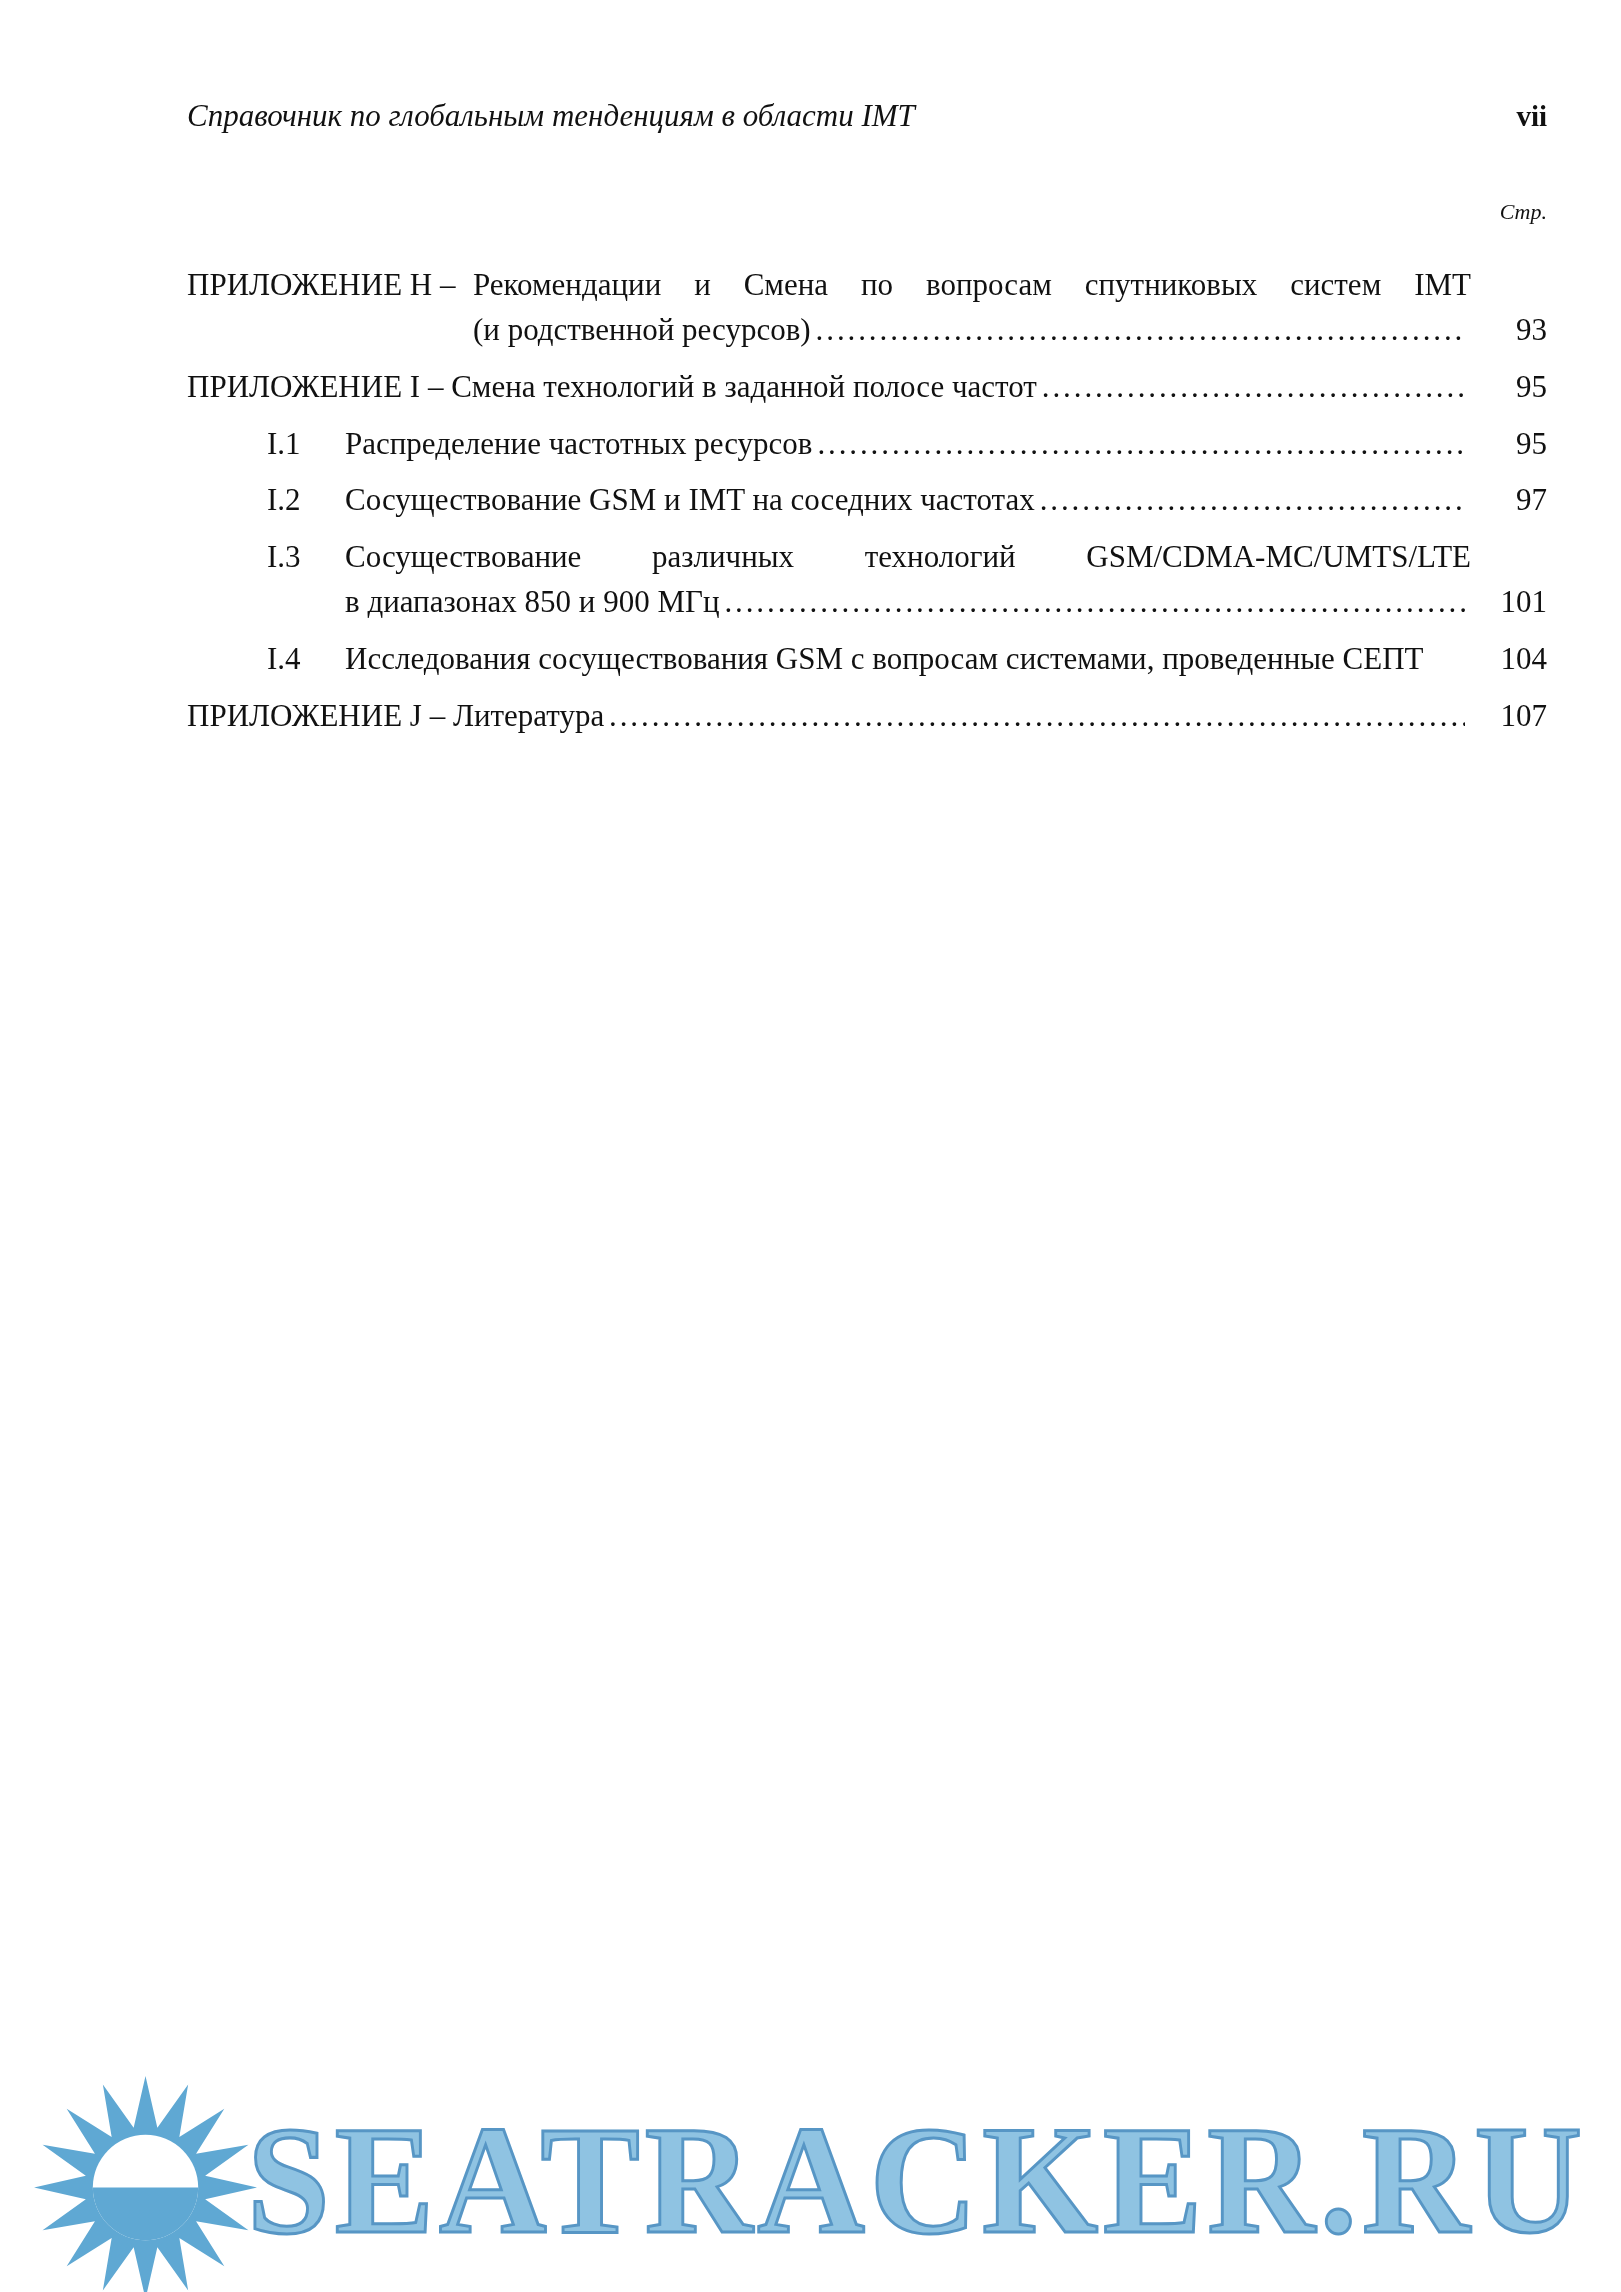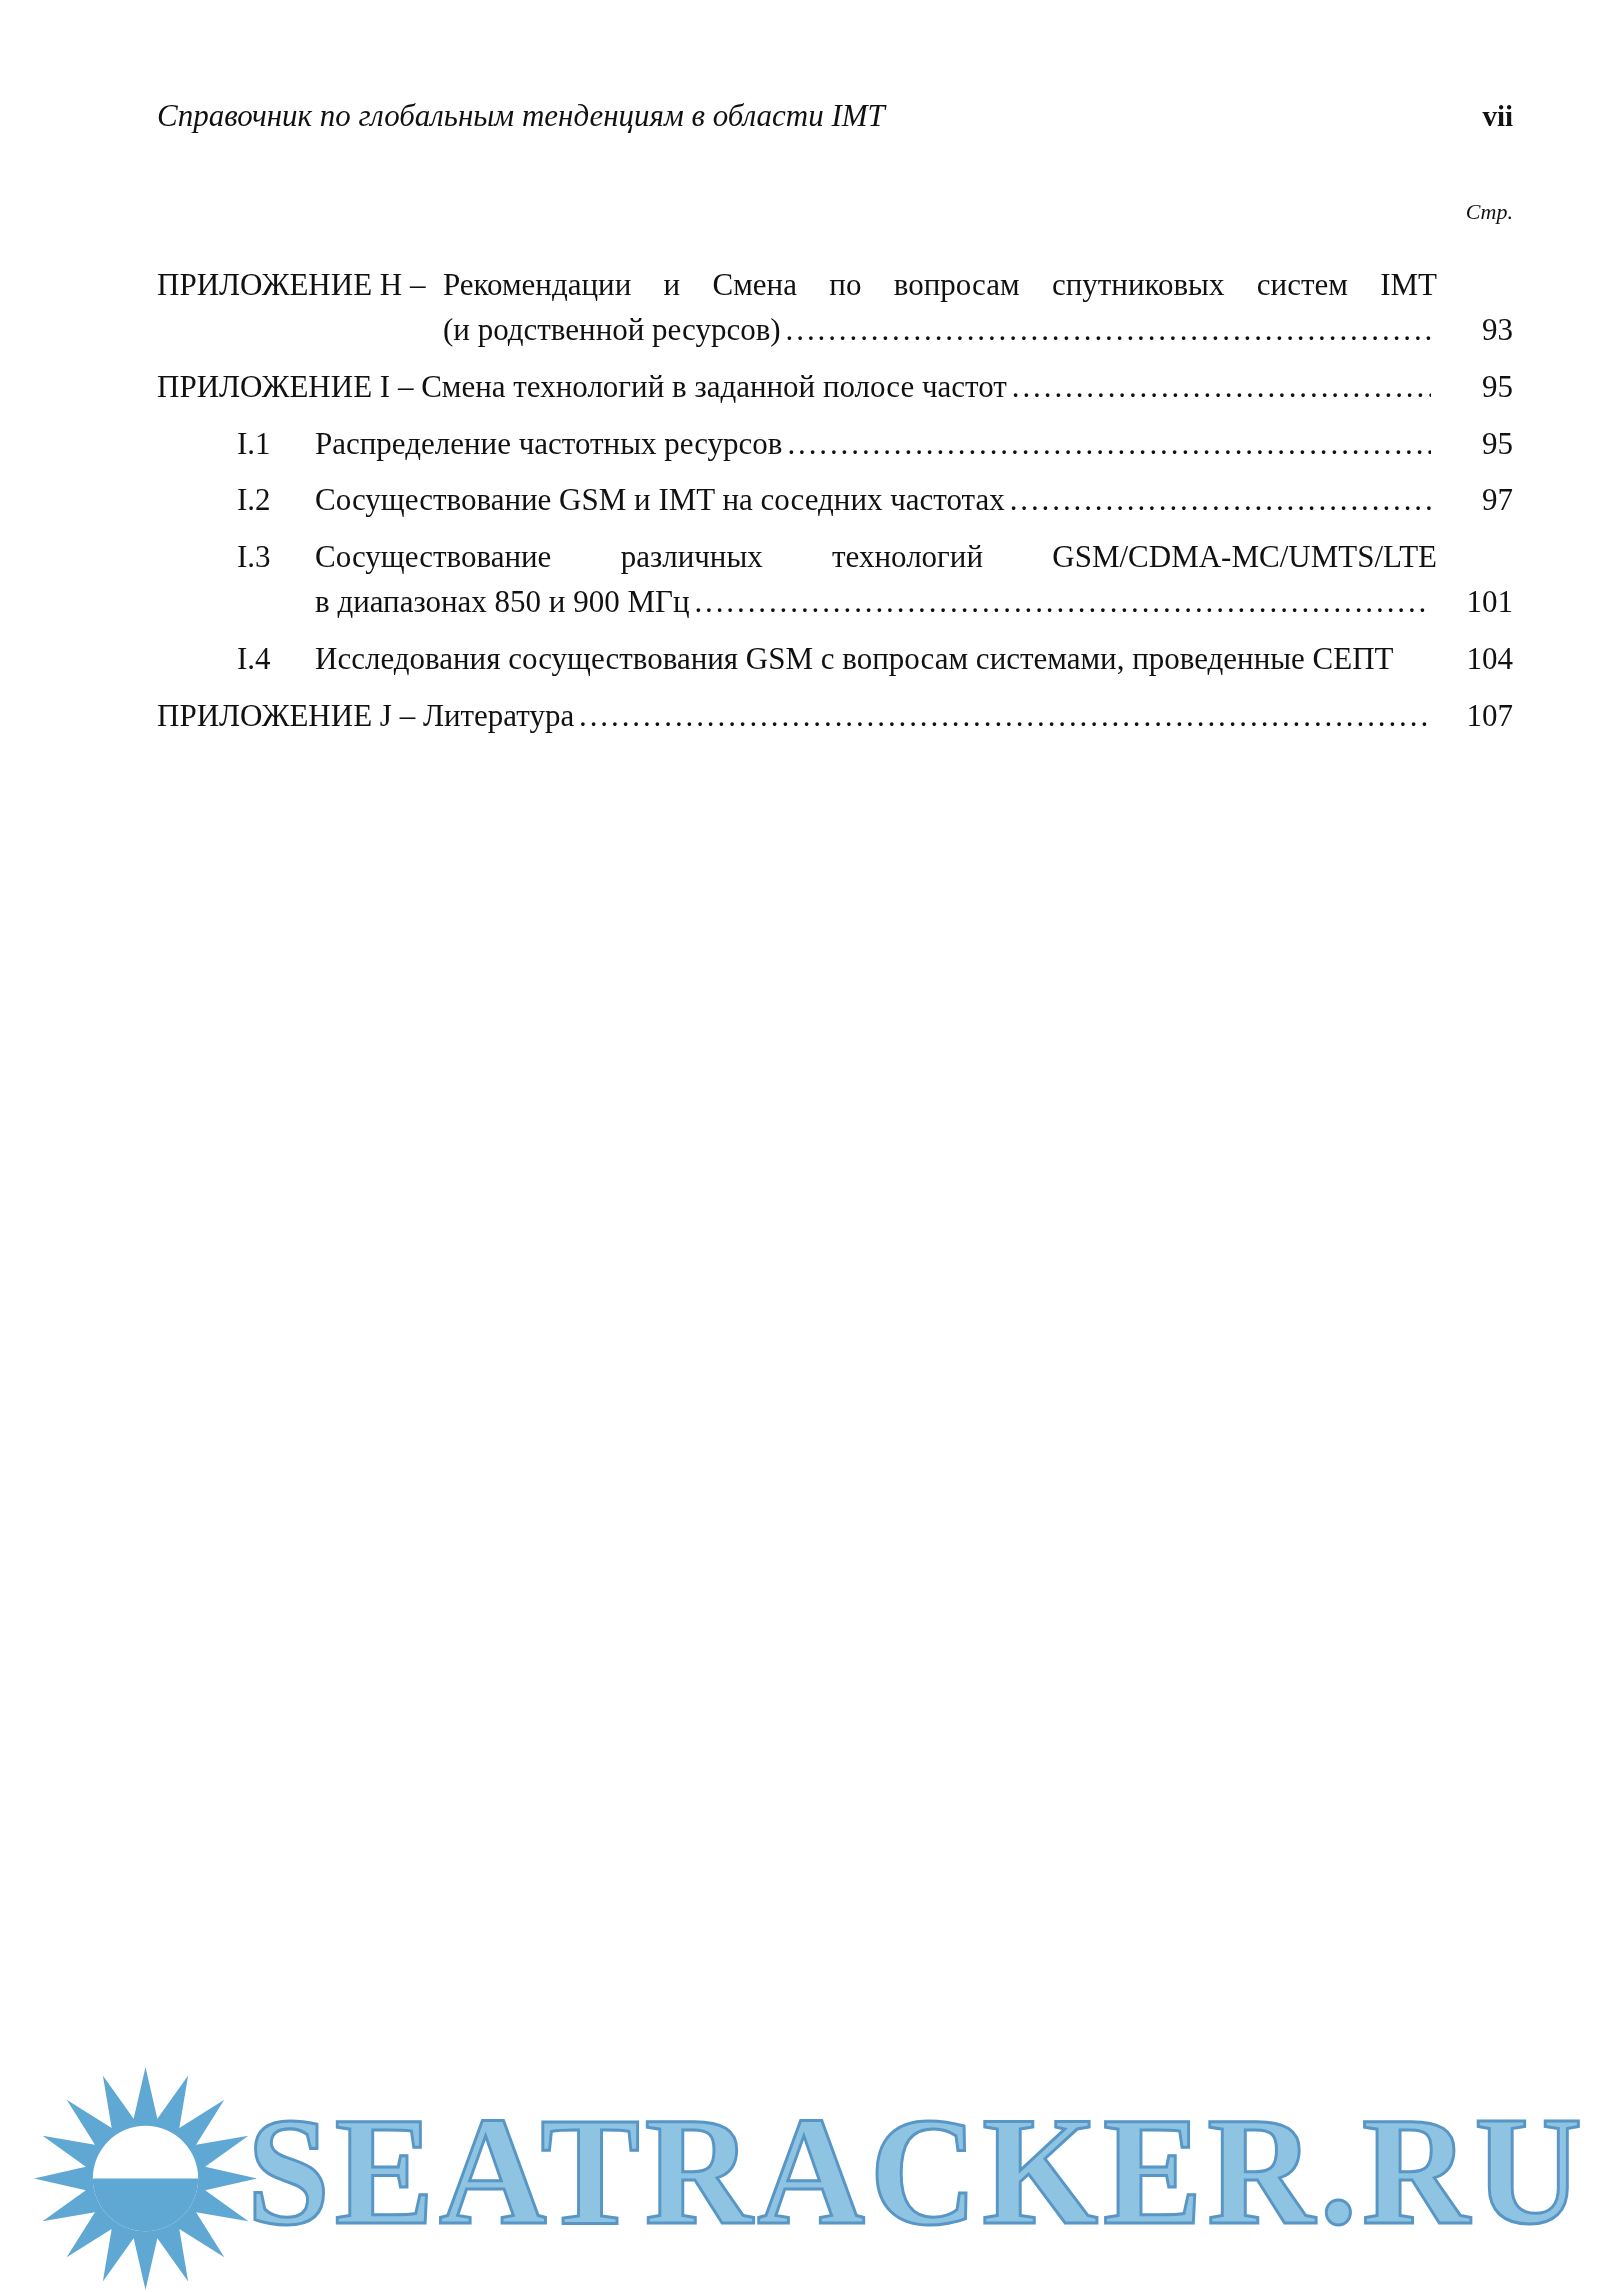--- a/index.html
+++ b/index.html
@@ -11,21 +11,22 @@
     position: relative;
     overflow: hidden;
   }
   .page {
     position: relative;
     width: 1621px;
     height: 2293px;
     background: #ffffff;
   }
   .content {
-    padding: 98px 108px 0 157px;
+    padding: 98px 74px 0 157px;
+    margin-left: 30px;
   }
 
   
   .doc-header {
     display: flex;
     justify-content: space-between;
     align-items: baseline;
     font-size: 31px;
   }
   .doc-title { font-style: italic; }
@@ -74,21 +75,21 @@
   .page-col {
     width: 76px;
     flex-shrink: 0;
     text-align: right;
   }
 
   
   .watermark {
     position: absolute;
     left: 0;
-    bottom: 16px;
+    bottom: 7px;
     width: 1447px;
     height: 294px;
     pointer-events: none;
   }
   .sun {
     position: absolute;
     left: 29px;
     bottom: -17.6px;
     width: 233px;
     height: 233px;

